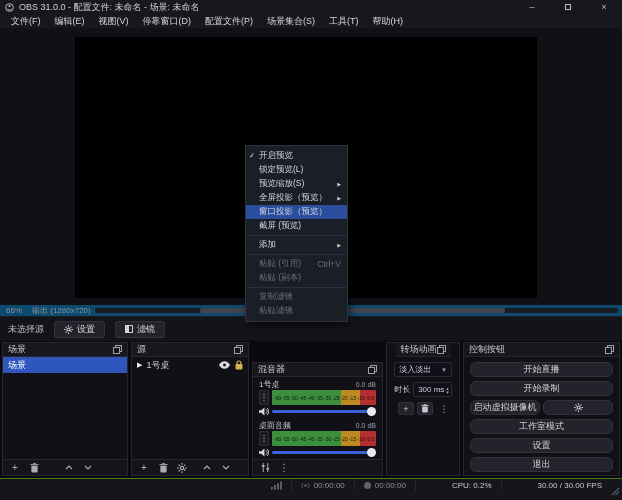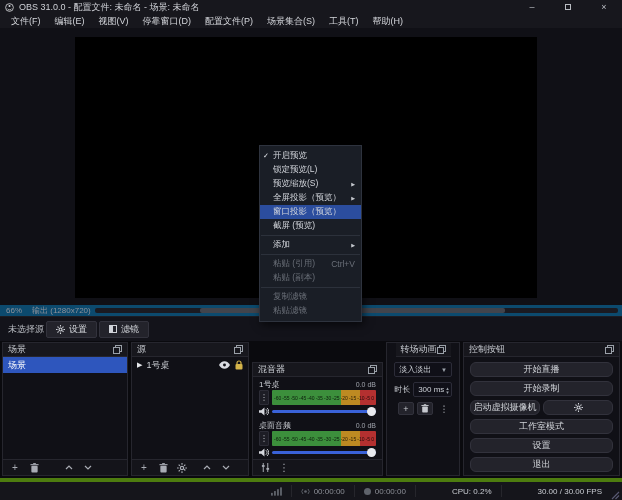--- a/index.html
+++ b/index.html
@@ -22,21 +22,21 @@
   .canvas  { position:absolute; left:75px; top:9px; width:462px; height:261px; background:#000; }
 
   
   .scrollrow { position:relative; height:11px; background:#0c4a6e; font-size:8px; color:#8f929a; display:flex; align-items:flex-end; }
   .scrollrow .ztext { padding-left:6px; display:flex; gap:10px; align-items:center; white-space:nowrap; }
   .scrollrow .caret { font-size:6px; color:#9aa0a8; }
   .htrack { position:absolute; left:95px; right:4px; top:3px; height:5px; background:#1a1a21; border-radius:2px; }
   .hthumb { position:absolute; left:200px; top:3px; width:305px; height:5px; background:#41444c; border-radius:2px; }
 
   
-  .srctoolbar { height:25px; background:#13131a; display:flex; align-items:center; padding:0 8px; gap:2px; font-size:9px; border-top:1px solid #1c1c23; }
+  .srctoolbar { height:25px; background:#13131a; display:flex; align-items:center; padding:0 8px; gap:10px; font-size:9px; border-top:1px solid #1c1c23; }
   .srctoolbar .nosel { color:#b9bcc2; }
   .tbtn { display:flex; align-items:center; gap:4px; height:17px; padding:0 9px; background:#23232b; border:1px solid #32323c; border-radius:2px; color:#d2d5da; cursor:default; }
   .tbtn:first-of-type { margin-left:64px; }
   .filter-glyph { display:inline-block; width:8px; height:8px; border:1px solid #cfd2d8; background:linear-gradient(to right,#cfd2d8 0 50%,transparent 50%); }
 
   
   .docks { height:137px; display:flex; gap:3px; padding:1px 2px 2px 2px; background:#0a0a0e; }
   .panel { background:#101016; border:1px solid #26262e; display:flex; flex-direction:column; min-width:0; }
   .p-scenes { width:126px; } .p-sources { width:118px; } .p-mixer { width:131px;margin-top:20px; } .p-trans { width:74px;align-items:center; } .p-ctrl { flex:1; }
   .panel-header { height:14px; flex:none; background:#17171d; border-bottom:1px solid #26262e; display:flex; align-items:center; padding:0 5px; font-size:9px; color:#c6c9cf; }
@@ -75,29 +75,29 @@
   .sq-btn { width:16px; height:13px; background:#23232b; border:1px solid #32323c; border-radius:2px; display:flex; align-items:center; justify-content:center; color:#c6c9cf; font-size:9px; }
 
   
   .ctrl-body { padding:5px 6px 0 6px; display:flex; flex-direction:column; gap:4px; }
   .ctl-btn { height:15px; background:#23232b; border:1px solid #32323c; border-radius:6px; color:#d2d5da; font-size:9px; display:flex; align-items:center; justify-content:center; cursor:default; }
   .vcam-row { display:flex; gap:3px; }
   .vcam-row .ctl-btn { flex:1; }
   .gear-btn { width:17px; flex:none; }
 
   
-  .statusbar { height:22px; background:#15151b; border-top:4px solid #4d7c0f; display:flex; align-items:center; justify-content:flex-end; font-size:8px; color:#8d9098; }
+  .statusbar { height:22px; background:#15151b; border-top:1px solid #4d7c0f; display:flex; align-items:flex-start; justify-content:flex-end; font-size:8px; color:#8d9098; }
   .sb-group { display:flex; align-items:center; gap:4px; padding:0 9px; height:12px; border-left:1px solid #26262c; }
   .sb-group:first-child { border-left:none; }
   .sb-bright { color:#c9ccd2;padding-left:36px; }
   .rec-dot { width:7px; height:7px; border-radius:4px; background:#5f636b; }
   .grip { width:9px; height:9px; margin:8px 2px 0 0; }
 
   
-  .context-menu { position:absolute; left:259px; top:145px; width:103px; background:#1a1e26; border:1px solid #2e333e; box-shadow:2px 3px 8px rgba(0,0,0,.6); z-index:10; padding:3px 0; font-size:8.5px; }
+  .context-menu { position:absolute; left:245px; top:145px; width:103px; background:#1a1e26; border:1px solid #2e333e; box-shadow:2px 3px 8px rgba(0,0,0,.6); z-index:10; padding:3px 0; font-size:8.5px; }
   .cm-item { height:14px; display:flex; align-items:center; padding:0 6px 0 3px; color:#d4d7dd; white-space:nowrap; }
   .cm-check { width:10px; flex:none; font-size:7px; color:#e2e5ea; }
   .cm-shortcut { margin-left:auto; color:#8b9098; }
   .cm-arrow { margin-left:auto; font-size:5px; color:#c6c9cf; }
   .cm-item.highlighted { background:#2b4d9e; }
   .cm-item.disabled, .cm-item.disabled .cm-shortcut { color:#6a6f78; }
   .cm-sep { height:1px; background:#2c313b; margin:2px 1px; }
 
   svg { display:block; }
 </style>

